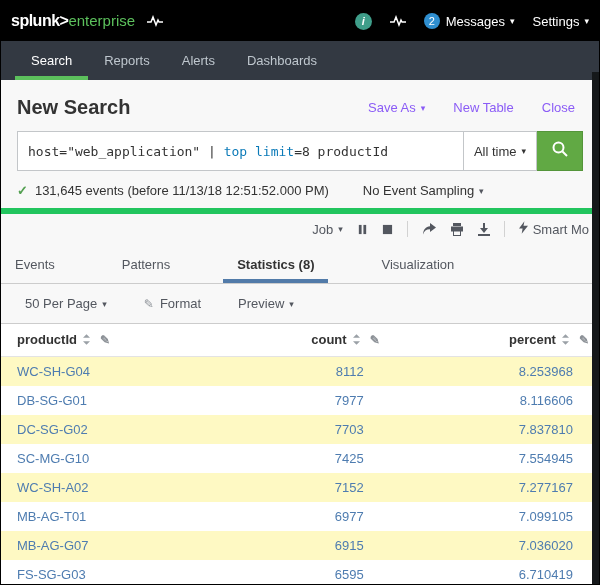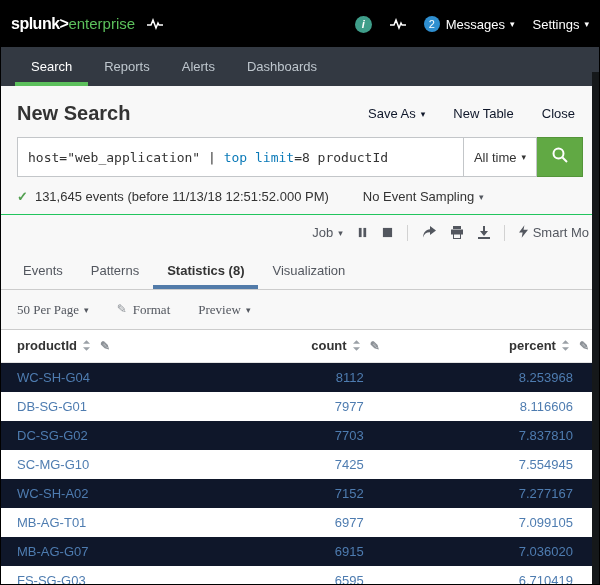--- a/index.html
+++ b/index.html
@@ -1,21 +1,21 @@
 <!DOCTYPE html>
 <html><head>
 <meta charset="utf-8">
 <style>
   * { margin:0; padding:0; box-sizing:border-box; }
   body { background:#fff; font-family:"Liberation Sans", sans-serif; }
   .screen{ width:600px; height:585px; position:relative; overflow:hidden;
            background:#f8f8f8; border:1px solid #000; }
 
   
-  .topbar{ height:46px; background:#000; display:flex; align-items:center;
+  .topbar{ height:40px; background:#000; display:flex; align-items:center;
            padding:0 10px; color:#fff; }
   .logo{ display:flex; align-items:baseline; }
   .logo-splunk{ font-weight:bold; font-size:16px; letter-spacing:-0.5px; color:#fff; }
   .logo-ent{ font-size:15px; color:#5cc05c; }
   .top-icon{ display:inline-flex; align-items:center; }
   .topbar .pulse-left{ margin-left:12px; }
   .top-right{ margin-left:auto; display:flex; align-items:center; gap:18px; font-size:13px; }
   .info-circle{ width:17px; height:17px; border-radius:50%; background:#3f9e8a; color:#fff;
                 font-size:11px; font-weight:bold; font-style:italic;
                 display:inline-flex; align-items:center; justify-content:center; cursor:pointer;}
@@ -27,21 +27,21 @@
 
   
   .navbar{ height:39px; background:#333942; display:flex; padding-left:14px; }
   .nav-item{ padding:0 16px; line-height:39px; font-size:13px; color:#bfc7ce; cursor:pointer; }
   .nav-item.active{ color:#fff; box-shadow:inset 0 -4px 0 #5cc05c; }
 
   
   .title-row{ display:flex; align-items:center; padding:16px 16px 12px 16px; }
   .page-title{ font-size:20px; font-weight:bold; color:#333; }
   .title-actions{ margin-left:auto; display:flex; align-items:center; gap:28px;
-                  font-size:13px; color:#0f172a; padding-right:8px;text-align:right; }
+                  font-size:13px; color:#8b5cf6; padding-right:8px;text-align:right; }
 
   
   .search-row{ display:flex; margin:0 16px; height:40px; }
   .search-input{ flex:1; background:#fff; border:1px solid #c3c6c9; border-right:none;
                  display:flex; align-items:center; padding:0 10px;
                  font-family:"DejaVu Sans Mono", monospace; font-size:13px; color:#333;
                  white-space:pre; overflow:hidden; cursor:text; }
   .tok-cmd{ color:#0b7ab8; }
   .time-picker{ width:74px; background:#fff; border:1px solid #c3c6c9; display:flex;
                 align-items:center; justify-content:center; font-size:13px; color:#333;
@@ -51,49 +51,49 @@
 
   
   .status-row{ display:flex; align-items:center; margin:12px 16px 0 16px;
                font-size:13px; color:#333; }
   .check{ color:#53a051; font-weight:bold; margin-right:7px; }
   .sampling{ margin-left:34px; display:inline-flex; align-items:center; cursor:pointer; }
   .sampling .caret{ color:#53575f; }
 
   
   .job-row{ display:flex; align-items:center; justify-content:flex-end; height:36px;
-            margin-top:10px; border-top:1px solid #22c55e; padding-right:10px; gap:14px;
+            margin-top:10px; border-top:6px solid #22c55e; padding-right:10px; gap:14px;
             color:#53575f; font-size:13px; }
   .vsep{ width:1px; height:16px; background:#d2d2d2; }
   .icon-btn{ display:inline-flex; align-items:center; cursor:pointer; }
-  .smart{ display:inline-flex; gap:5px; white-space:nowrap;
+  .smart{ display:inline-flex; align-items:center; gap:5px; white-space:nowrap;
           overflow:hidden; max-width:86px; cursor:pointer; }
 
   
-  .tabs{ display:flex; border-bottom:1px solid #ccc; padding-left:8px; margin-top:2px; }
+  .tabs{ display:flex; border-bottom:1px solid #ccc; margin-top:2px;gap:39px; }
   .tab{ padding:11px 14px; font-size:13px; color:#53575f; cursor:pointer; }
   .tab.active{ color:#333; font-weight:bold; box-shadow:inset 0 -4px 0 #527ba9; }
 
   
-  .toolbar{ display:flex; align-items:center; gap:28px; padding:0 16px; height:40px;
-            border-bottom:1px solid #ccc; font-size:13px; color:#53575f;font-family:Liberation Serif, serif; }
+  .toolbar{ display:flex; align-items:center; gap:37px; padding:0 24px; height:40px;
+            border-bottom:1px solid #ccc; font-size:13px; color:#53575f; }
   .toolbar .menu-item .pencil{ margin-right:6px; }
 
   
   .table-wrap{ background:#fff; }
   table{ width:100%; border-collapse:collapse; font-size:13px; table-layout:fixed; }
   th{ font-weight:bold; color:#333; text-align:left; padding:8px 0;
       border-bottom:1px solid #e3e3e3; cursor:pointer; white-space:nowrap; }
   th.first, td.first{ padding-left:16px; }
   th.num, td.num{ text-align:right; }
   th.num{ padding-right:10px; }
   td.num{ padding-right:26px; }
   td{ padding:7px 0; }
   td a{ color:#4e7cb0; text-decoration:none; cursor:pointer; }
-  tr.odd td{ background:#0f172a; }
+  tr.odd td{ background:#fef9c3; }
   .sort-icn{ margin:0 4px 0 6px; vertical-align:-1px; }
   .pencil{ color:#8b9096; font-size:12px; }
   th .pencil{ margin-left:6px; }
 
   
   .right-strip{ position:absolute; top:71px; right:0; bottom:0; width:7px; background:#15181a; }
 </style>
 </head>
 <body>
 

